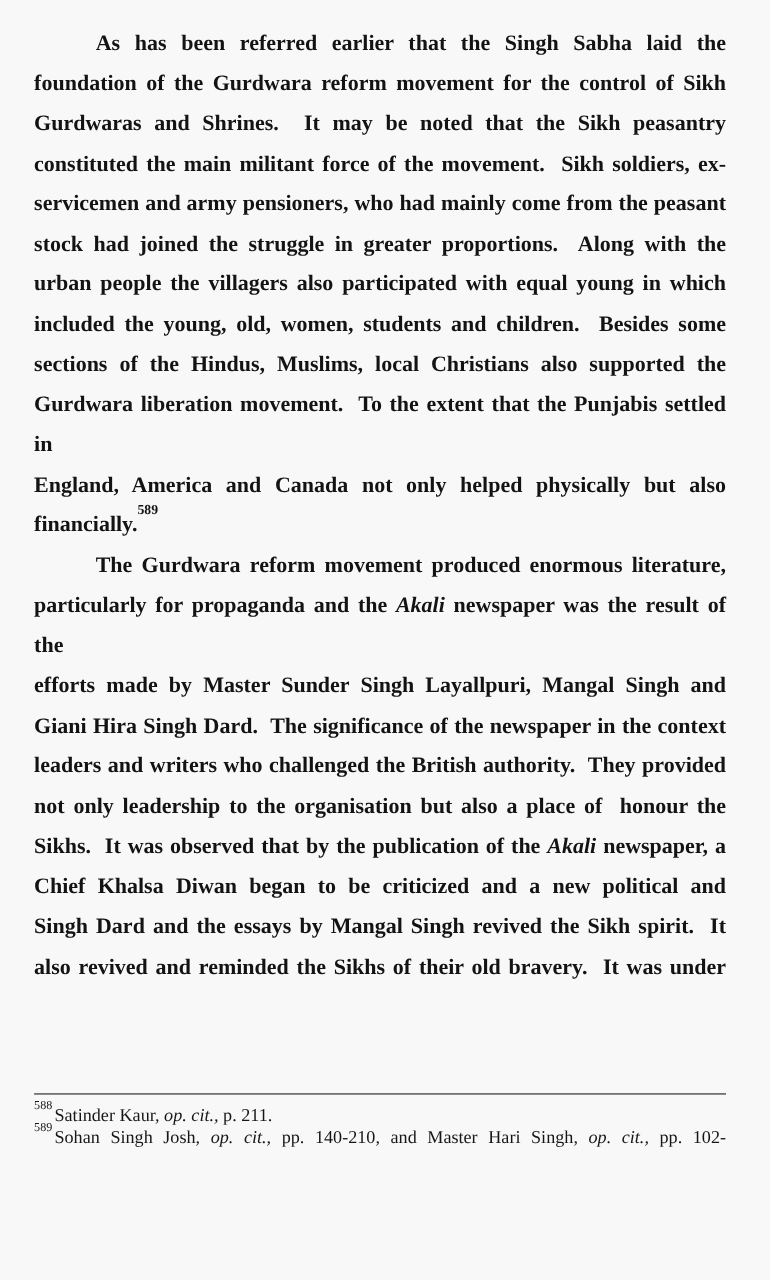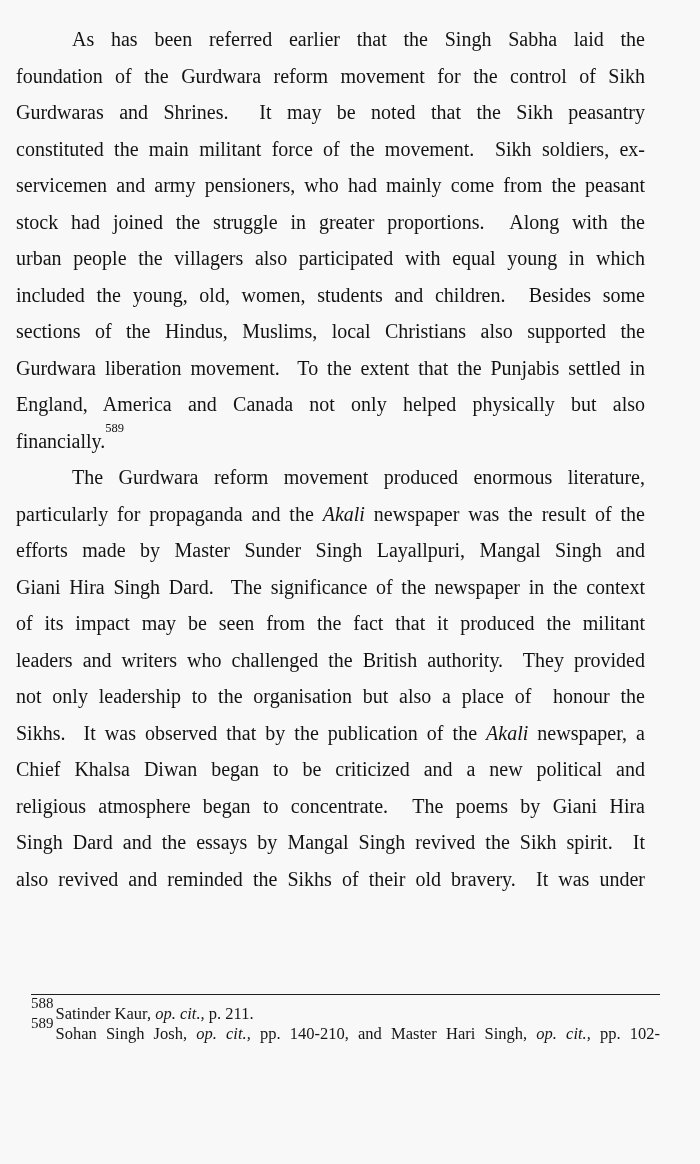--- a/index.html
+++ b/index.html
@@ -6,21 +6,21 @@
   * { margin: 0; padding: 0; box-sizing: border-box; }
   html, body { width: 700px; height: 1164px; }
   body {
     background: #f8f8f8;
     color: #131313;
     font-family: "Liberation Serif", serif;
     position: relative;
     overflow: hidden;
   }
   .page { position: absolute; left: 0; top: 0; width: 700px; height: 1164px; }
-  .content { position: absolute; left: 16px; top: 21px; width: 629px; }
+  .content { position: absolute; left: 31px; top: 21px; width: 629px; font-weight: bold; }
   .paragraph { }
   .line {
     font-size: 20px;
     line-height: 36.5px;
     text-align: justify;
     text-align-last: justify;
   }
   .line.no-just { text-align-last: left; }
   .line.indent { text-indent: 56px; }
   .line sup, .body-sup {
@@ -34,21 +34,21 @@
     width: 629px;
     height: 0;
     border-top: 1.6px solid #1f1f1f;
     margin-bottom: 9px;
   }
   .footnote { font-size: 16.5px; line-height: 20.3px; color: #161616; }
   .footnote + .footnote { margin-top: 0; }
   .fline { text-align: justify; text-align-last: justify; }
   .fline.no-just { text-align-last: left; }
   .footnote sup {
-    font-size: 15px;
+    font-size: 11px;
     line-height: 0;
     position: relative;
     top: -5px;
     margin-right: 2px;
   }
 </style>
 </head>
 <body>
 
 <div class="page">
@@ -65,26 +65,24 @@
         <div class="line">sections of the Hindus, Muslims, local Christians also supported the</div>
         <div class="line">Gurdwara liberation movement.&nbsp; To the extent that the Punjabis settled in</div>
         <div class="line">England, America and Canada not only helped physically but also</div>
         <div class="line no-just">financially.<sup>589</sup></div>
       </div>
     <div class="paragraph">
         <div class="line indent">The Gurdwara reform movement produced enormous literature,</div>
         <div class="line">particularly for propaganda and the <i>Akali</i> newspaper was the result of the</div>
         <div class="line">efforts made by Master Sunder Singh Layallpuri, Mangal Singh and</div>
         <div class="line">Giani Hira Singh Dard.&nbsp; The significance of the newspaper in the context</div>
-        <div class="line">of its impact may be seen from the fact that it produced the militant</div>
         <div class="line">leaders and writers who challenged the British authority.&nbsp; They provided</div>
         <div class="line">not only leadership to the organisation but also a place of&nbsp; honour the</div>
         <div class="line">Sikhs.&nbsp; It was observed that by the publication of the <i>Akali</i> newspaper, a</div>
         <div class="line">Chief Khalsa Diwan began to be criticized and a new political and</div>
-        <div class="line">religious atmosphere began to concentrate.&nbsp; The poems by Giani Hira</div>
         <div class="line">Singh Dard and the essays by Mangal Singh revived the Sikh spirit.&nbsp; It</div>
         <div class="line">also revived and reminded the Sikhs of their old bravery.&nbsp; It was under</div>
       </div>
   </div>
   <div class="footnote-area">
     <div class="footnote-separator"></div>
     <div id="footnotes">
         <div class="footnote">
           <div class="fline no-just"><sup>588</sup>Satinder Kaur, <i>op. cit.,</i> p. 211.</div>
         </div>

